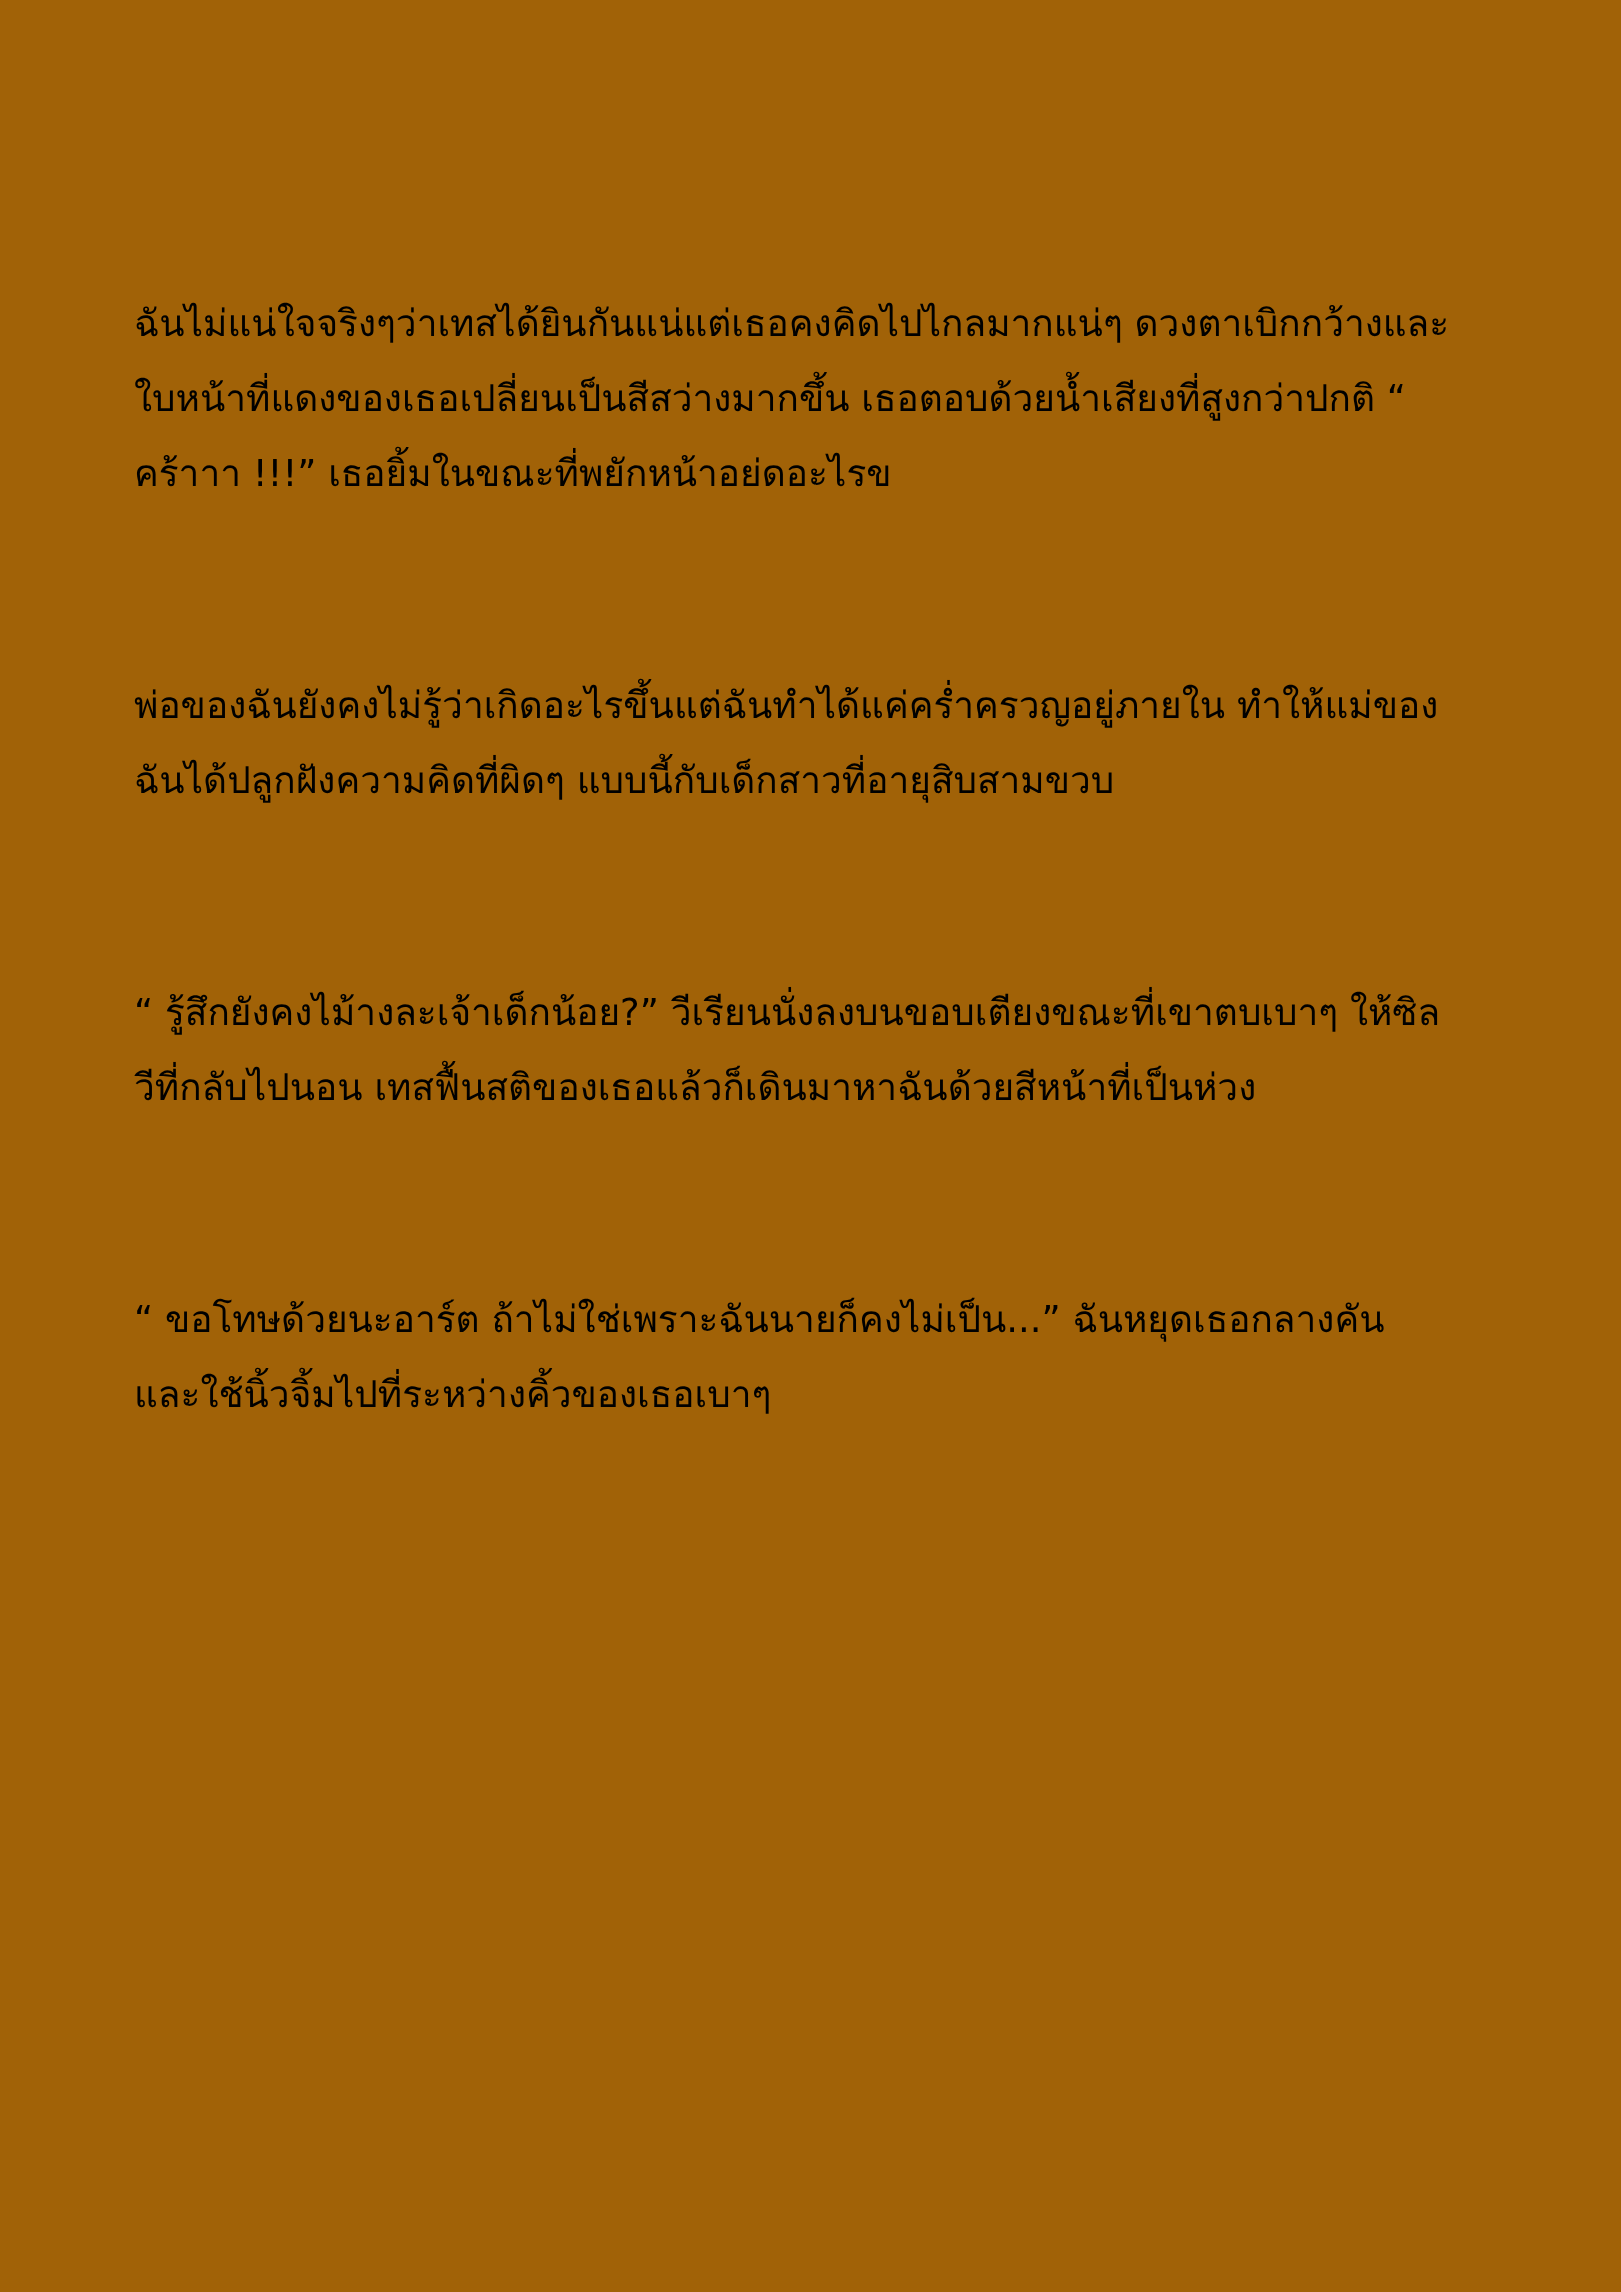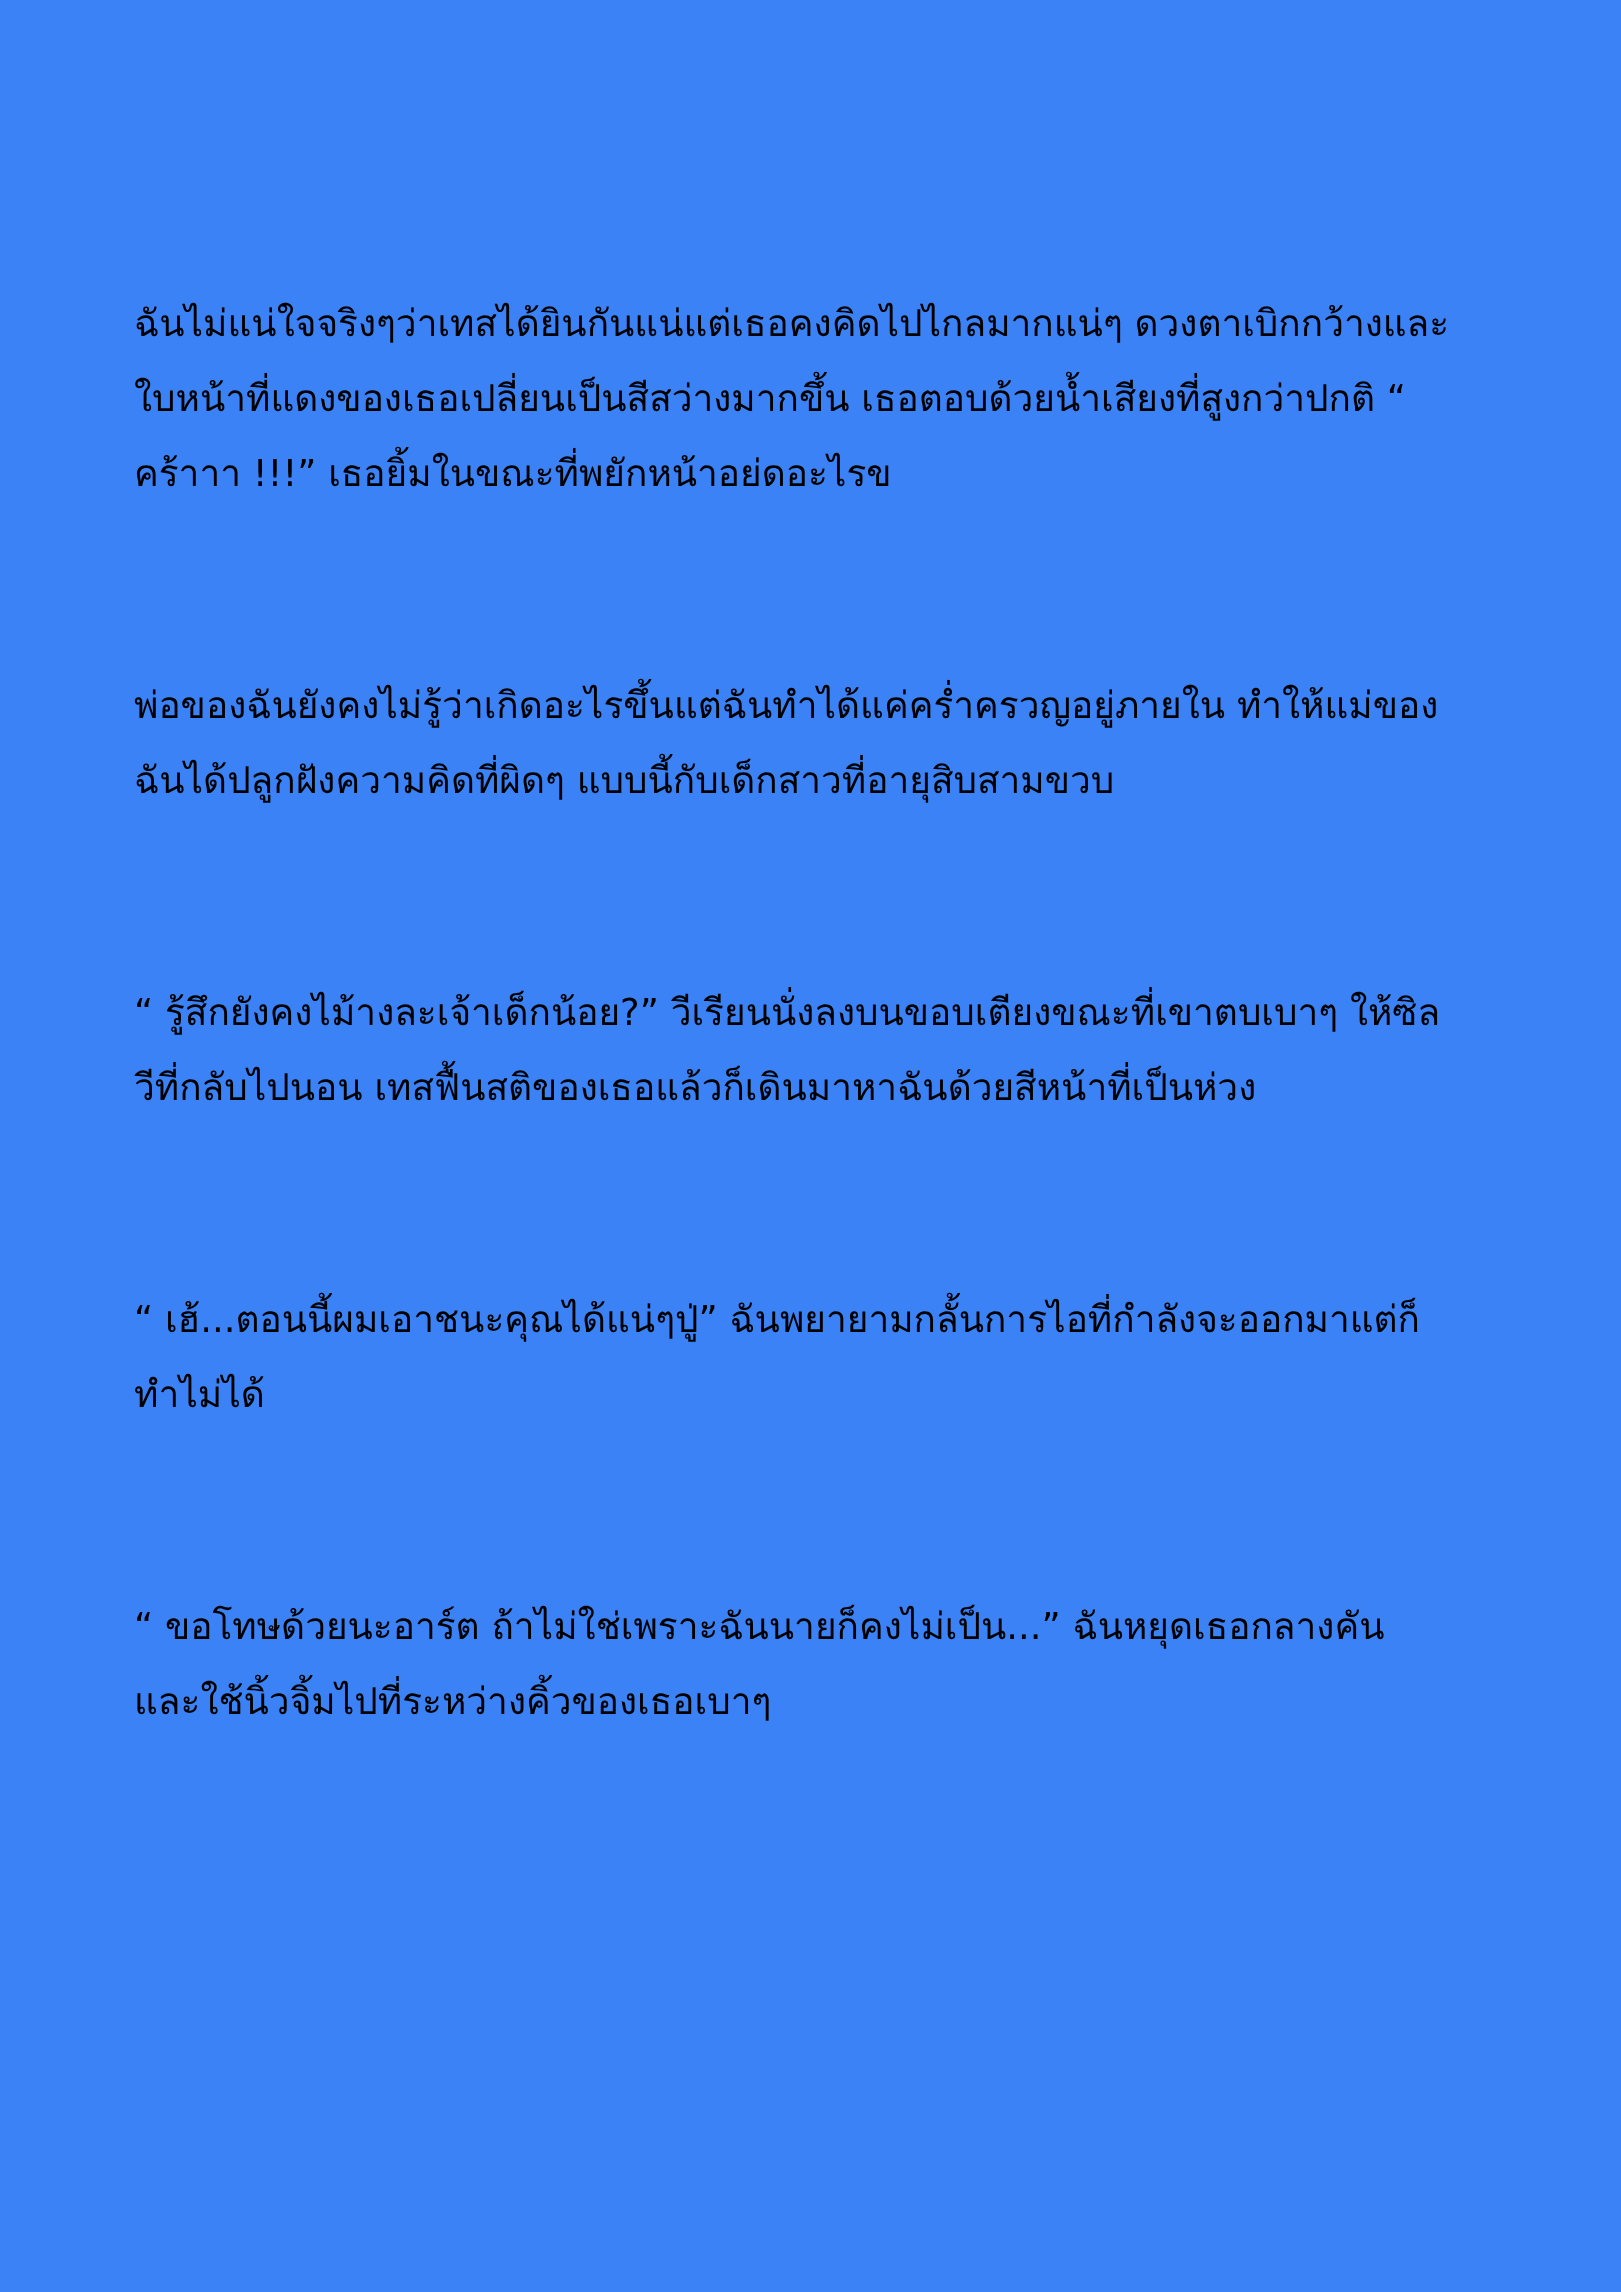--- a/index.html
+++ b/index.html
@@ -4,21 +4,21 @@
 <style>
   html, body {
     margin: 0;
     padding: 0;
     background: #ffffff;
   }
   .page {
     position: relative;
     width: 1621px;
     height: 2293px;
-    background: #3b82f6;
+    background: #a16207;
     box-sizing: border-box;
     padding: 286px 127px 0 134px;
     overflow: hidden;
     font-family: "DejaVu Sans", sans-serif;
     color: #000000;
     font-size: 37px;
   }
   .paragraph {
     margin: 0 0 157px 0;
   }
@@ -43,24 +43,20 @@
     <div class="line">พ่อของฉันยังคงไม่รู้ว่าเกิดอะไรขึ้นแต่ฉันทำได้แค่คร่ำครวญอยู่ภายใน ทำให้แม่ของ</div>
     <div class="line">ฉันได้ปลูกฝังความคิดที่ผิดๆ แบบนี้กับเด็กสาวที่อายุสิบสามขวบ</div>
   </div>
 
 
   <div class="paragraph">
     <div class="line">“ รู้สึกยังคงไม้างละเจ้าเด็กน้อย?” วีเรียนนั่งลงบนขอบเตียงขณะที่เขาตบเบาๆ ให้ซิล</div>
     <div class="line">วีที่กลับไปนอน เทสฟื้นสติของเธอแล้วก็เดินมาหาฉันด้วยสีหน้าที่เป็นห่วง</div>
   </div>
 
-  <div class="paragraph">
-    <div class="line">“ เฮ้...ตอนนี้ผมเอาชนะคุณได้แน่ๆปู่” ฉันพยายามกลั้นการไอที่กำลังจะออกมาแต่ก็</div>
-    <div class="line">ทำไม่ได้</div>
-  </div>
 
   <div class="paragraph">
     <div class="line">“ ขอโทษด้วยนะอาร์ต ถ้าไม่ใช่เพราะฉันนายก็คงไม่เป็น...” ฉันหยุดเธอกลางคัน</div>
     <div class="line">และใช้นิ้วจิ้มไปที่ระหว่างคิ้วของเธอเบาๆ</div>
   </div>
 
 </div>
 
 
 </body></html>

